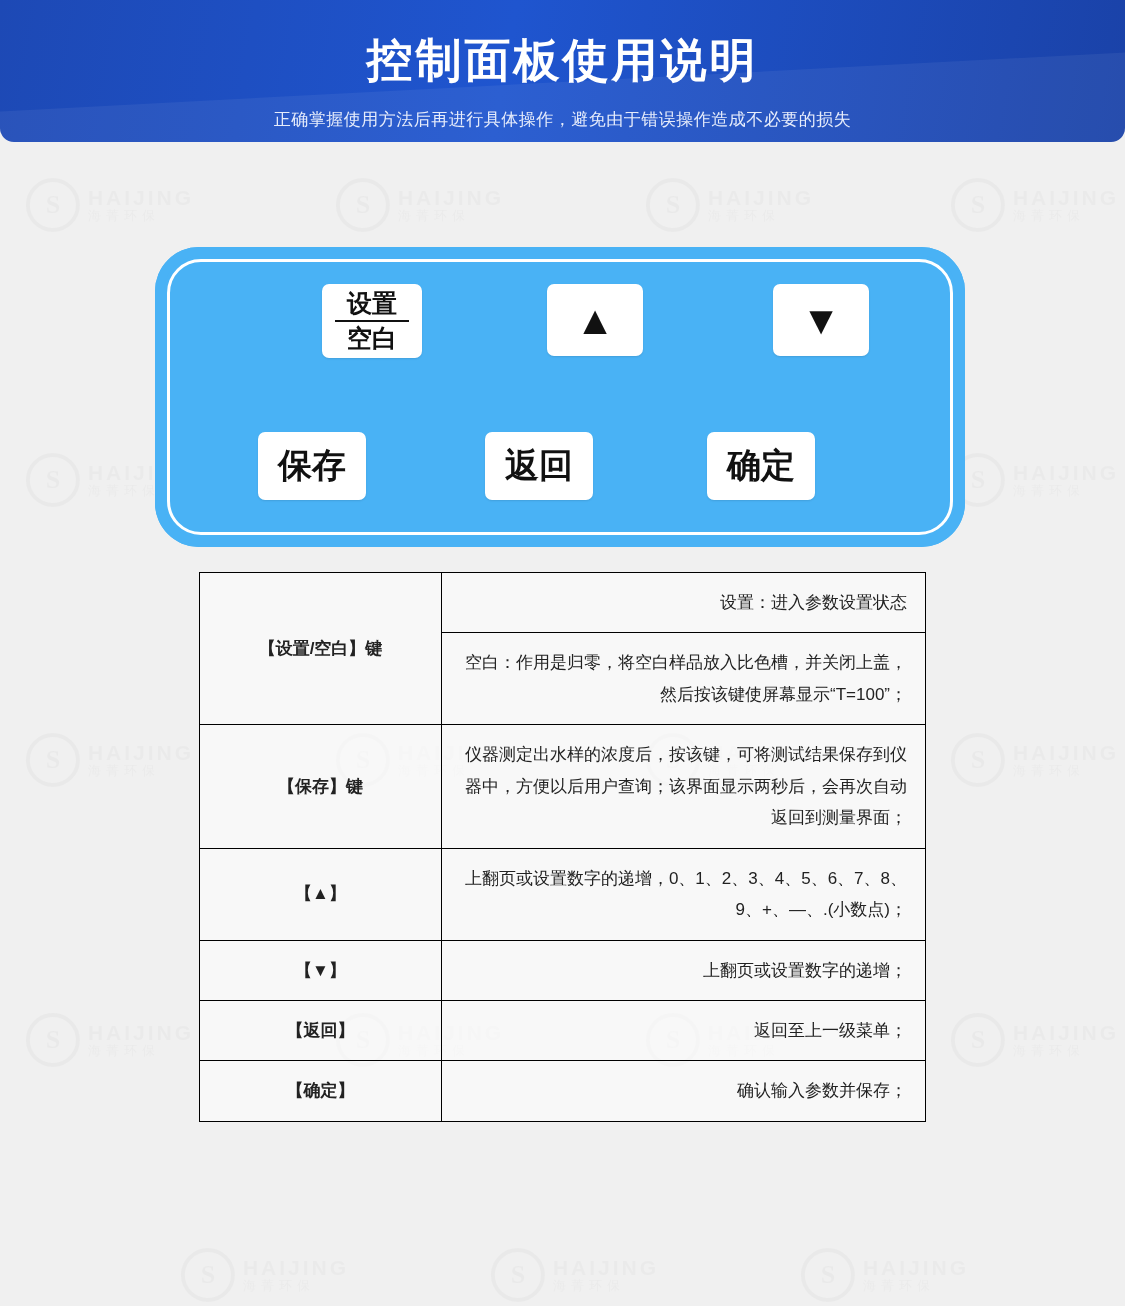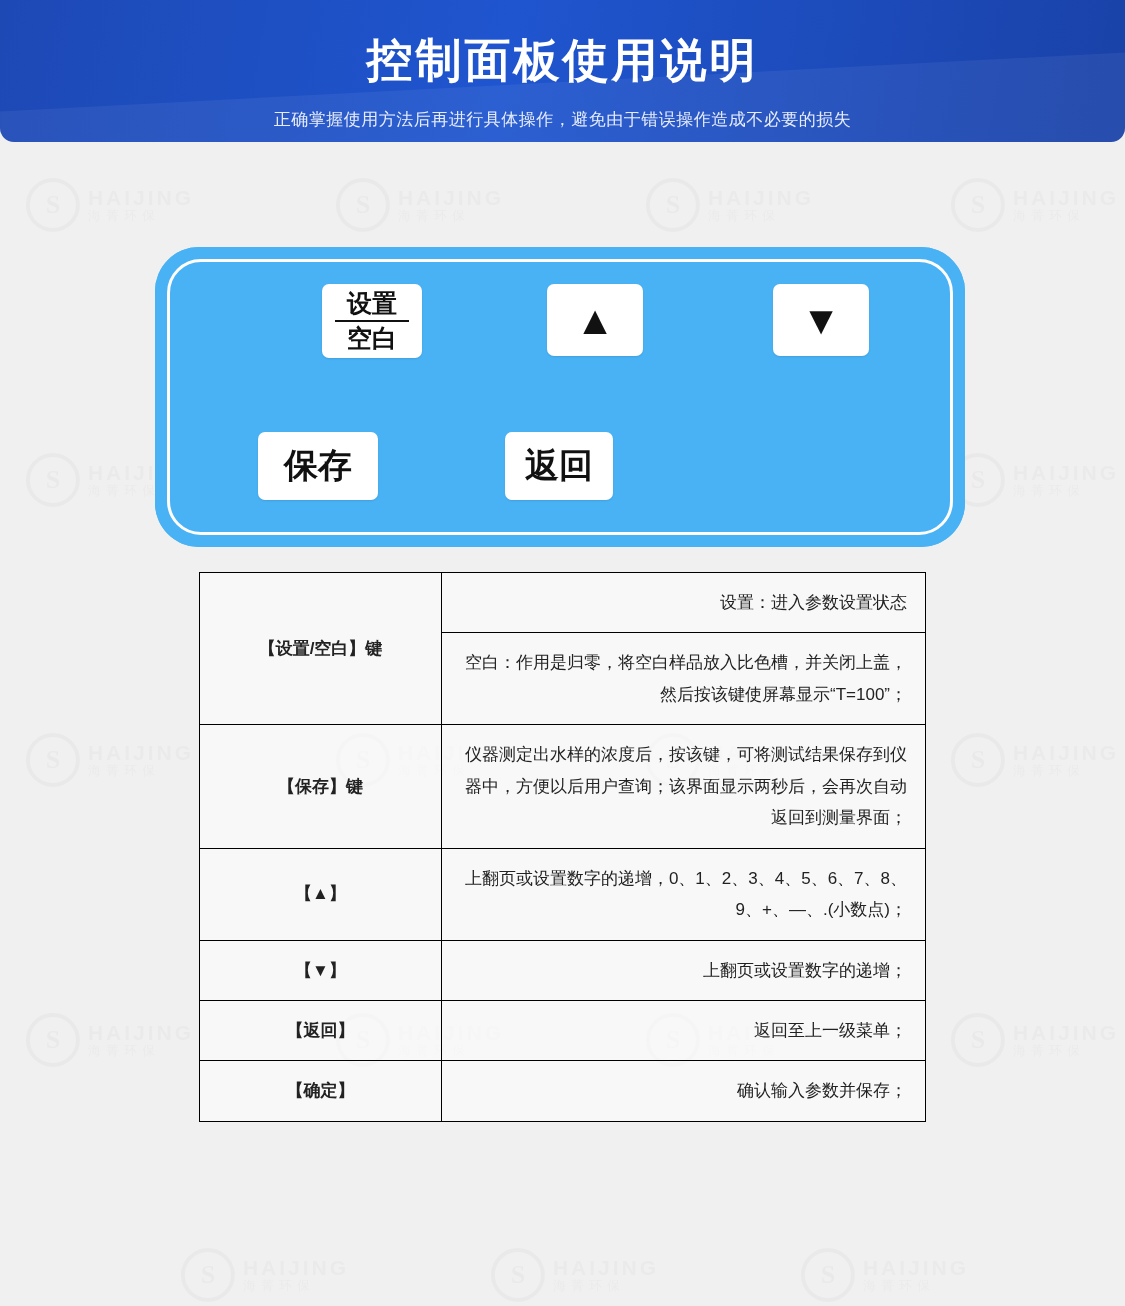--- a/index.html
+++ b/index.html
@@ -161,31 +161,30 @@
   .key-down {
     left: 618px;
     top: 37px;
     width: 96px;
     height: 72px;
     font-size: 40px;
   }
   .key-save {
     left: 103px;
     top: 185px;
-    width: 120px;
+    width: 108px;
     height: 68px;
     font-size: 34px;
   }
   .key-back {
     left: 330px;
     top: 185px;
     width: 108px;
     height: 68px;
     font-size: 34px;
-    margin-left: 20px;
   }
   .key-ok {
     left: 552px;
     top: 185px;
     width: 108px;
     height: 68px;
     font-size: 34px;
   }
 
   
@@ -391,20 +390,23 @@
     </div>
 
     <div class="key key-save">
       <span>保存</span>
     </div>
 
     <div class="key key-back">
       <span>返回</span>
     </div>
 
+    <div class="key key-ok">
+      <span>确定</span>
+    </div>
   </div>
 </div>
 
 <div class="table-wrap">
   <table class="spec">
     <tbody>
       <tr>
         <td class="keycell" rowspan="2">【设置/空白】键</td>
         <td class="desc desc-tight">设置：进入参数设置状态</td>
       </tr>

